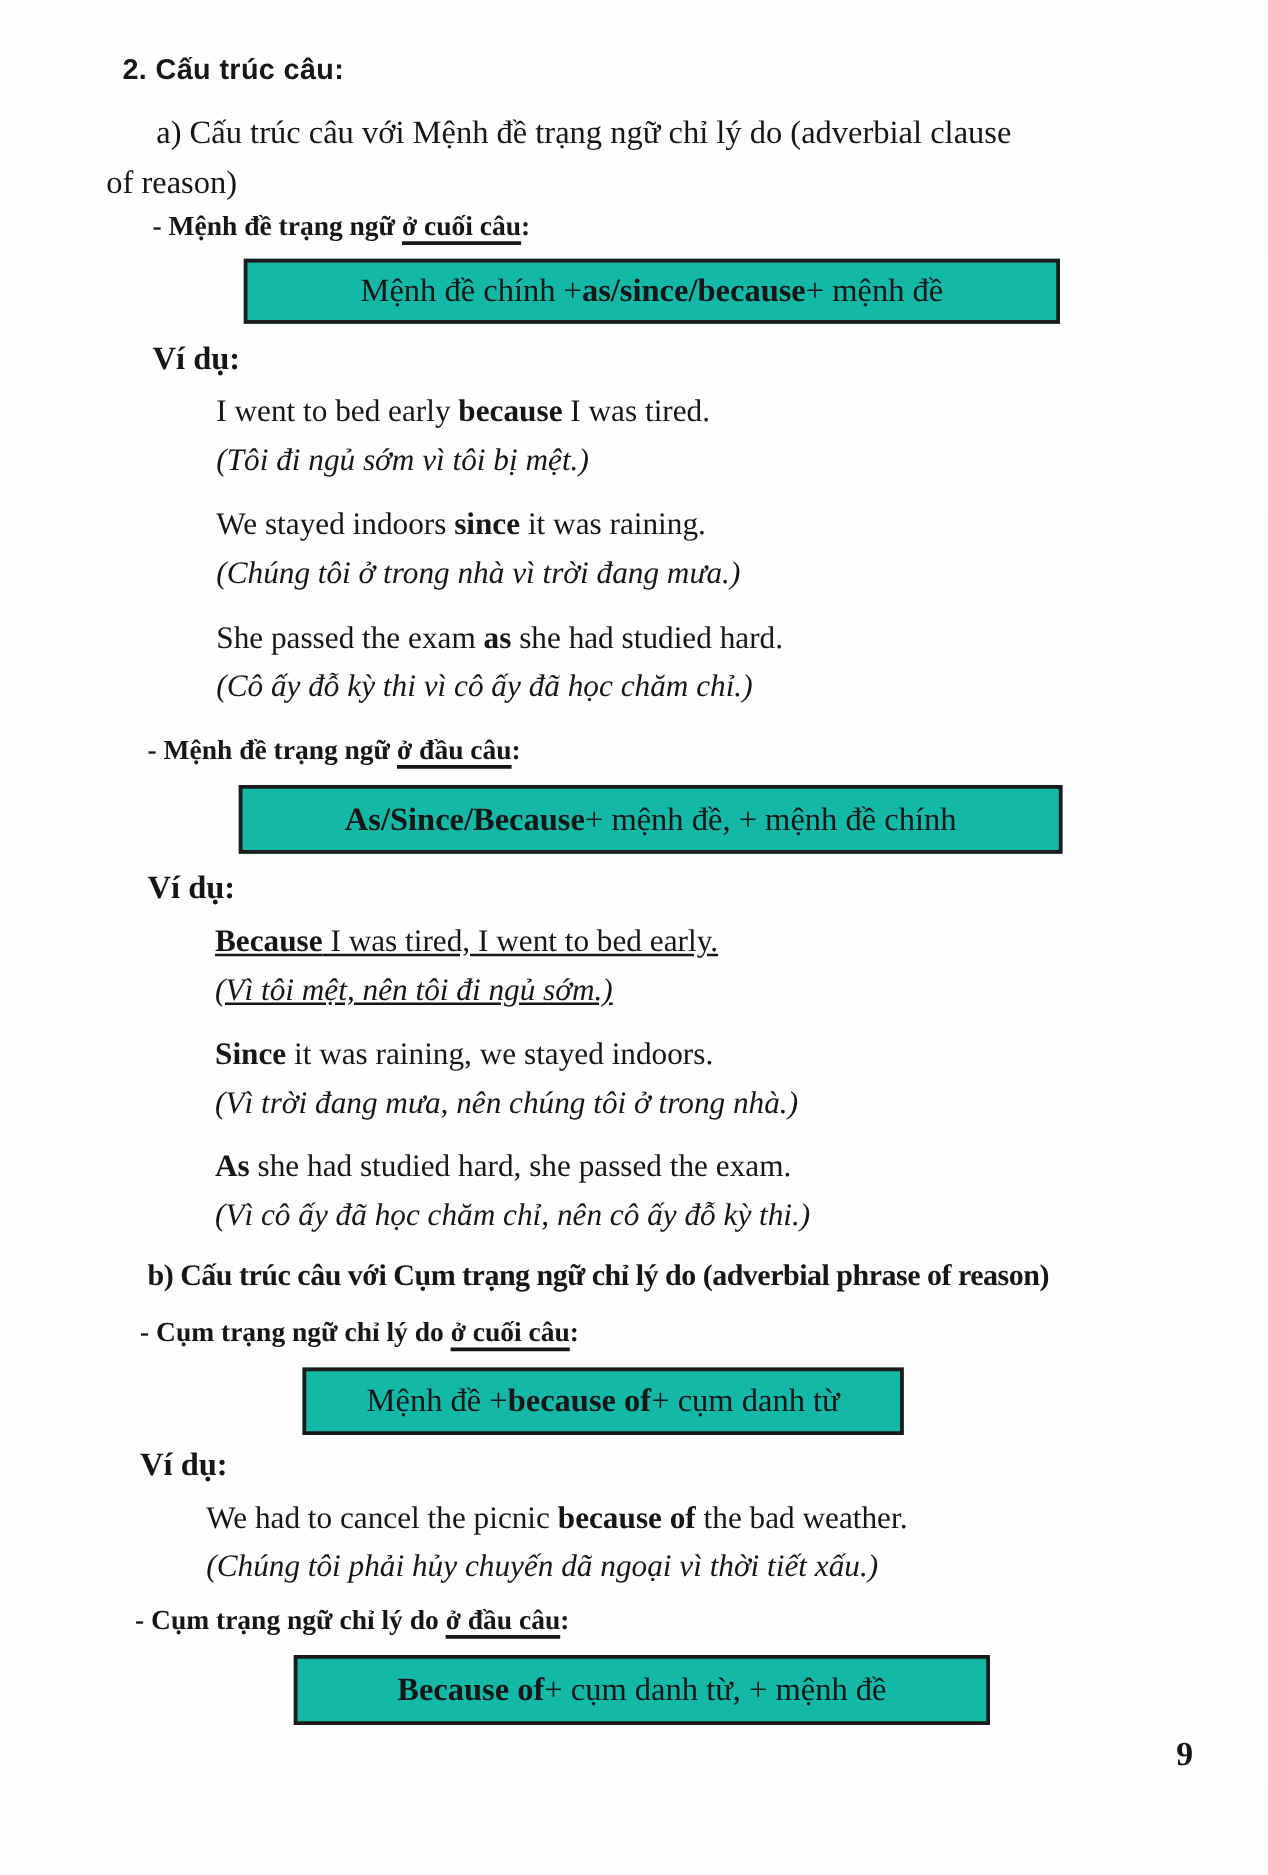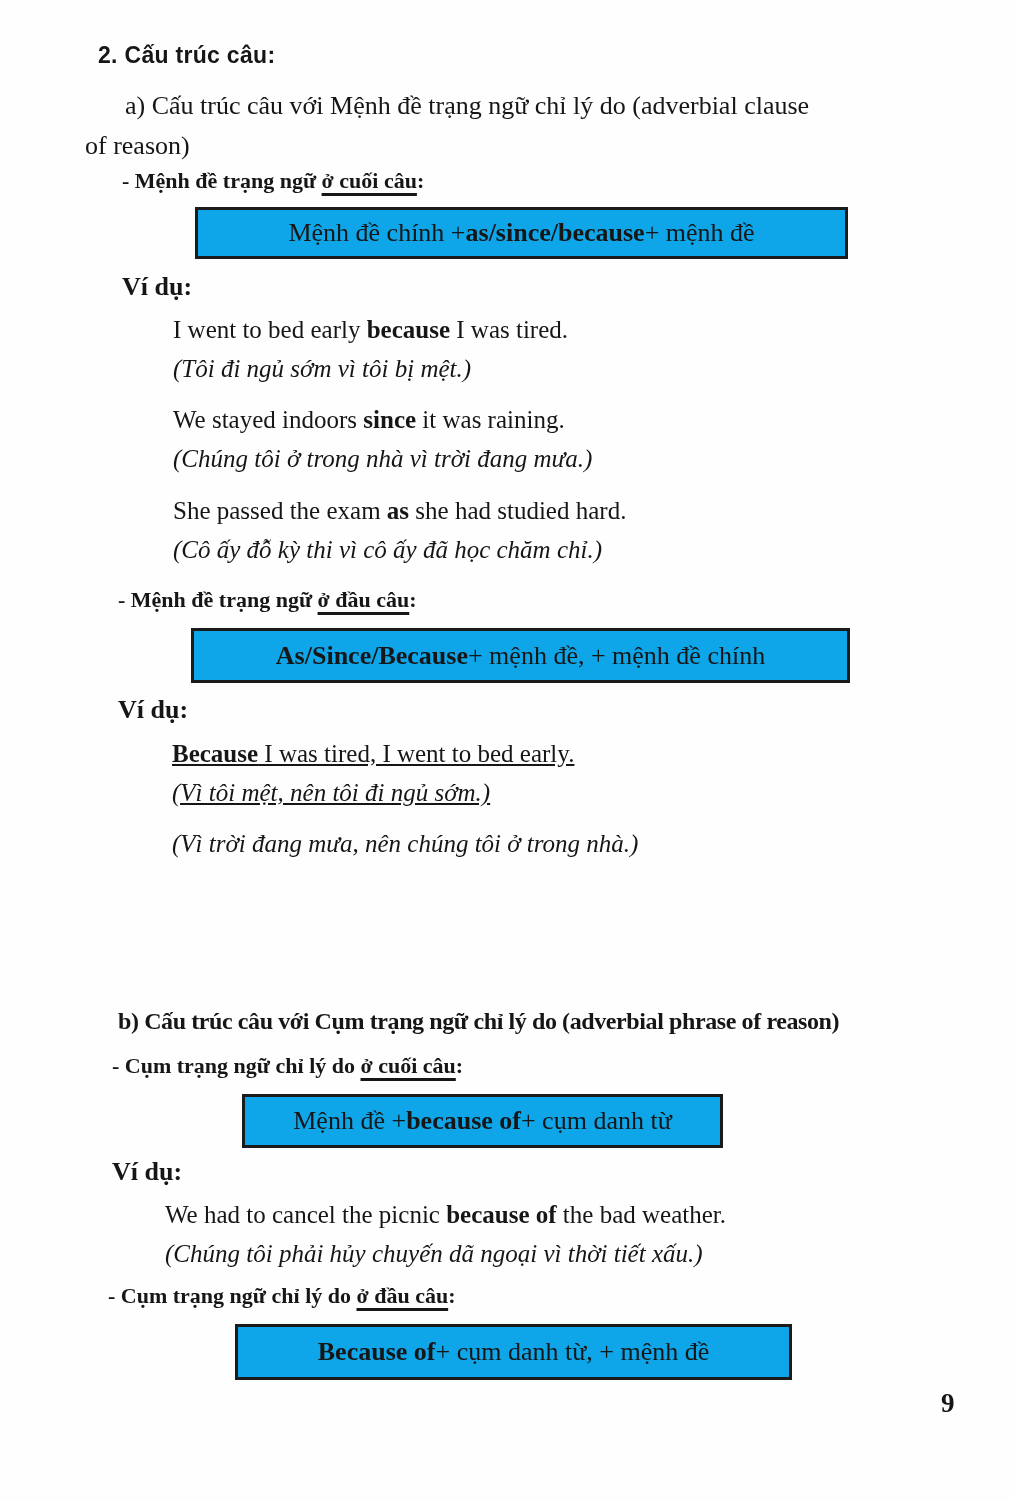--- a/index.html
+++ b/index.html
@@ -21,21 +21,21 @@
   }
   .title-a { font-weight:400; font-size:26px; line-height:40px; width:900px; }
   .title-a .line { display:block; }
   .title-a .indent { padding-left:40px; }
   .rule-label { font-weight:700; font-size:22px; white-space:nowrap; }
   .u { text-decoration:underline; text-decoration-thickness:2.5px; text-underline-offset:5px; }
   .fbox {
     border:3px solid #1b1b1b;
     display:flex; align-items:center; justify-content:center;
     font-size:26px; white-space:nowrap;
-    background:#0ea5e9;
+    background:#14b8a6;
   }
   .vidu { font-weight:700; font-size:26px; }
   .example { font-size:25px; line-height:39px; white-space:nowrap; }
   .example .trans { font-style:italic; }
   .btitle { font-weight:700; font-size:24px; letter-spacing:-0.4px; white-space:nowrap; }
   .pagenum { font-weight:700; font-size:27px; }
   b { font-weight:700; }
 </style>
 </head>
 <body>
@@ -84,21 +84,26 @@
       <span> + mệnh đề, + mệnh đề chính</span>
   </div>
 
   <div class="abs vidu" style="left:118px; top:695px;">Ví dụ:</div>
 
   <div class="abs example" style="left:172px; top:734px;text-decoration:underline;">
     <div><span></span><b>Because</b><span> I was tired, I went to bed early.</span></div>
     <div class="trans">(Vì tôi mệt, nên tôi đi ngủ sớm.)</div>
   </div>
   <div class="abs example" style="left:172px; top:824px;">
+    <div><span></span><b>Since</b><span> it was raining, we stayed indoors.</span></div>
     <div class="trans">(Vì trời đang mưa, nên chúng tôi ở trong nhà.)</div>
+  </div>
+  <div class="abs example" style="left:172px; top:914px;">
+    <div><span></span><b>As</b><span> she had studied hard, she passed the exam.</span></div>
+    <div class="trans">(Vì cô ấy đã học chăm chỉ, nên cô ấy đỗ kỳ thi.)</div>
   </div>
 
   <div class="abs btitle" style="left:118px; top:1008px;">b) Cấu trúc câu với Cụm trạng ngữ chỉ lý do (adverbial phrase of reason)</div>
 
   <div class="abs rule-label" style="left:112px; top:1053px;">
     <span>- Cụm trạng ngữ chỉ lý do </span><span class="u">ở cuối câu</span><span>:</span>
   </div>
 
   <div class="abs fbox" style="left:242px; top:1094px; width:481px; height:54px;">
     <span>Mệnh đề + </span>

